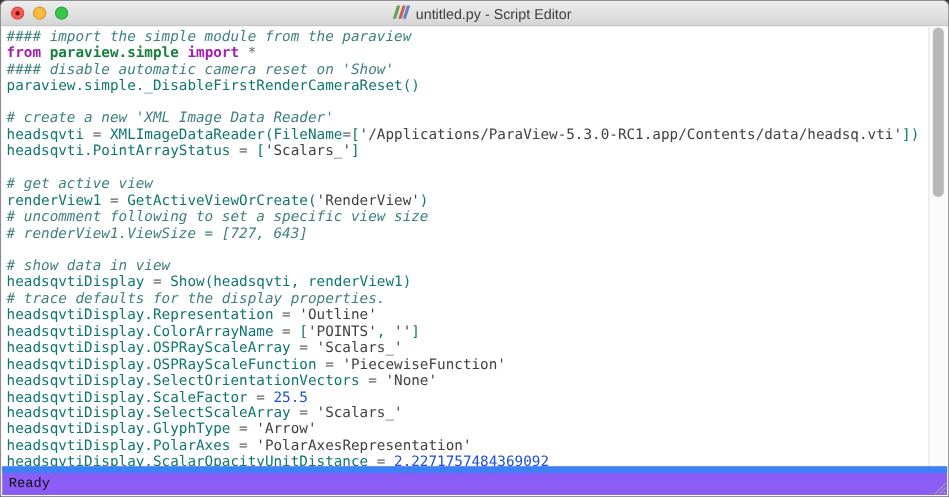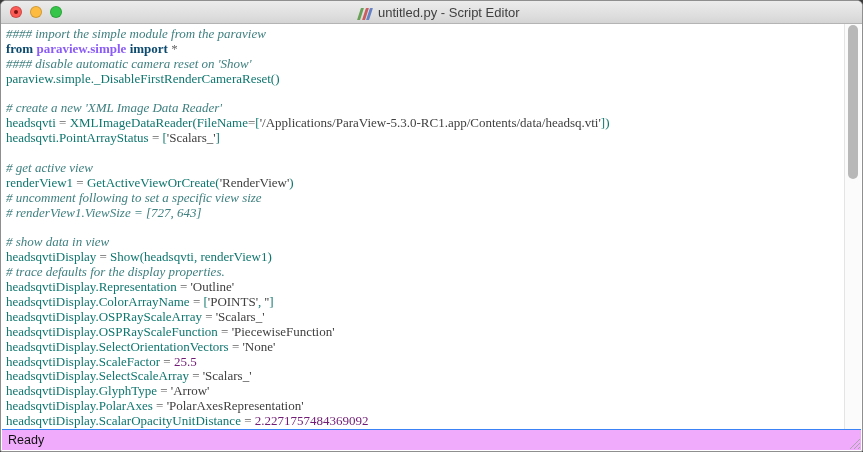--- a/index.html
+++ b/index.html
@@ -23,60 +23,60 @@
   .traffic { position: absolute; left: 9px; top: 5px; display: flex; gap: 8px; }
   .tl {
     width: 12px; height: 12px; border-radius: 50%;
     box-sizing: border-box; border: 1px solid rgba(0,0,0,0.18);
     display: flex; align-items: center; justify-content: center;
   }
   .tl-red    { background: #fc5a55; }
   .tl-yellow { background: #fdbc40; }
   .tl-green  { background: #35c649; }
   .tl-red .edited-dot { width: 4px; height: 4px; border-radius: 50%; background: #7d1310; }
-  .title-group { display: flex; align-items: flex-end; gap: 5px; padding-left: 16px; }
+  .title-group { display: flex; align-items: flex-start; gap: 5px; padding-left: 16px; }
   .pv-icon { display: flex; align-items: center; height: 12px; }
   .pv-icon span { display: inline-block; width: 3px; height: 12px; margin-right: 1.5px; transform: skewX(-18deg); border-radius: 0.5px; }
   .pv-s1 { background: #68a055; }
   .pv-s2 { background: #ca5e5e; }
   .pv-s3 { background: #6682c5; }
   .win-title { font-size: 13px; color: #404040; }
   
   .editor {
     position: absolute; top: 23px; bottom: 21px; left: 1px; right: 1px;
     background: #ffffff; overflow: hidden; cursor: text;
   }
   .code-area {
     position: absolute; top: 3px; left: 4px; right: 18px;
     font-family: "DejaVu Sans Mono", monospace;
     font-size: 13px; line-height: 14.9px;
     white-space: pre; color: #000;
   }
-  .code-line { height: 14.9px; font-family: Liberation Serif, serif; }
+  .code-line { height: 14.9px; }
   .t-c { color: #408080; font-style: italic; }
-  .t-k { color: #0c4a6e; font-weight: bold; }
-  .t-n { color: #8b5cf6; font-weight: bold; }
+  .t-k { color: #a21caf; font-weight: bold; }
+  .t-n { color: #15803d; font-weight: bold; }
   .t-s { color: #404040; }
-  .t-m { color: #701a75; }
+  .t-m { color: #1d4ed8; }
   .t-o { color: #666666; }
   .t-p { color: #0f766e; }
   
   .scrollbar {
     position: absolute; top: 0; bottom: 0; right: 0; width: 16px;
     background: #fbfbfb; border-left: 1px solid #e4e4e4;
   }
   .scroll-thumb {
     position: absolute; top: 1px; left: 3px; width: 10px; height: 154px;
     background: #b8b8b8; border-radius: 5px;
   }
   
   .statusbar {
     position: absolute; left: 1px; right: 1px; bottom: 1px; height: 20px;
-    background: #f0abfc; border-top: 1px solid #3b82f6;
-    display: flex; align-items: center;
+    background: #8b5cf6; border-top: 6px solid #3b82f6;
+    display: flex; align-items: center; font-family: Liberation Mono, monospace;
   }
   .status-text { font-size: 12.5px; color: #111; padding-left: 6px; }
   .resize-grip { position: absolute; right: 1px; bottom: 1px; width: 13px; height: 13px; }
 </style>
 </head>
 <body>
 
 <div class="window">
 
   <div class="titlebar">

